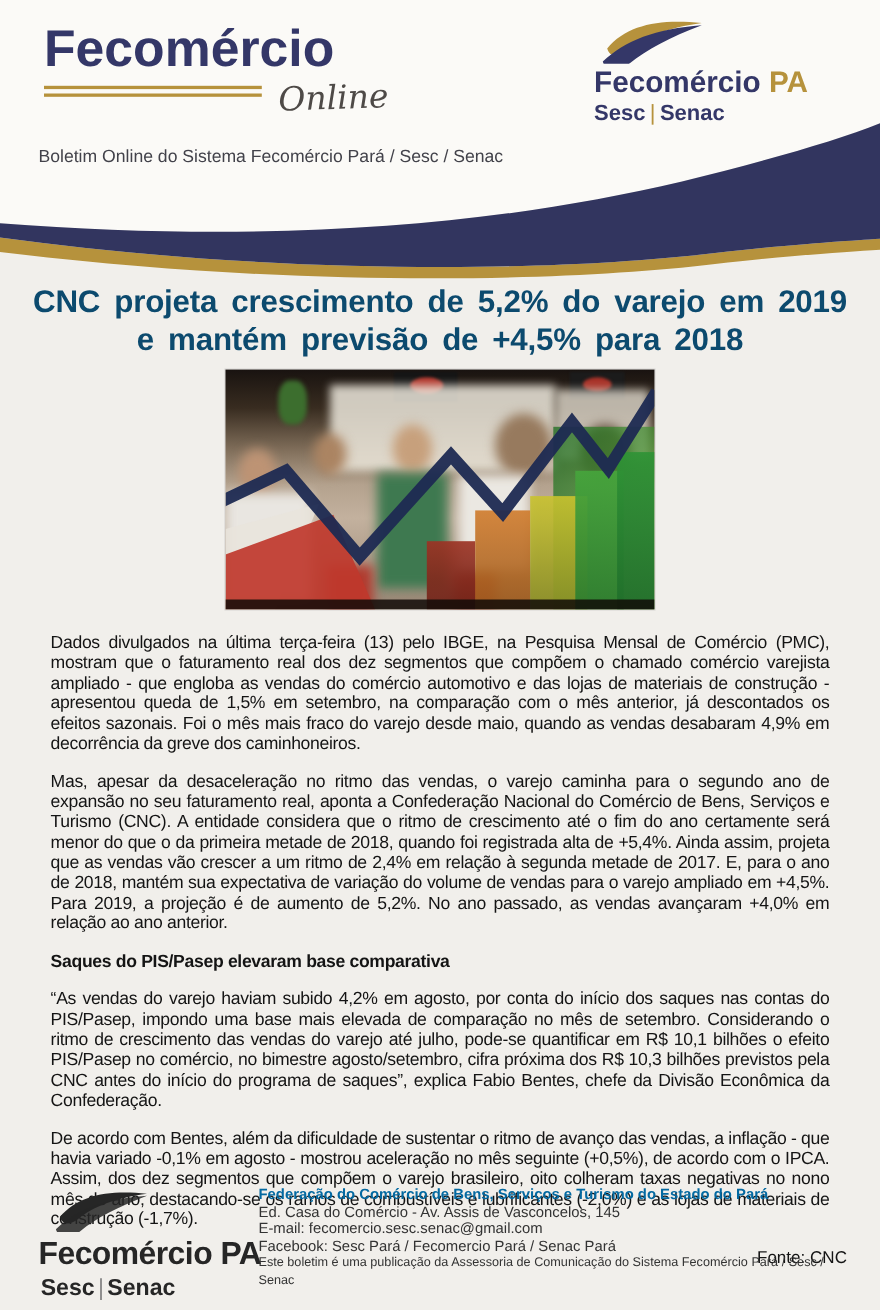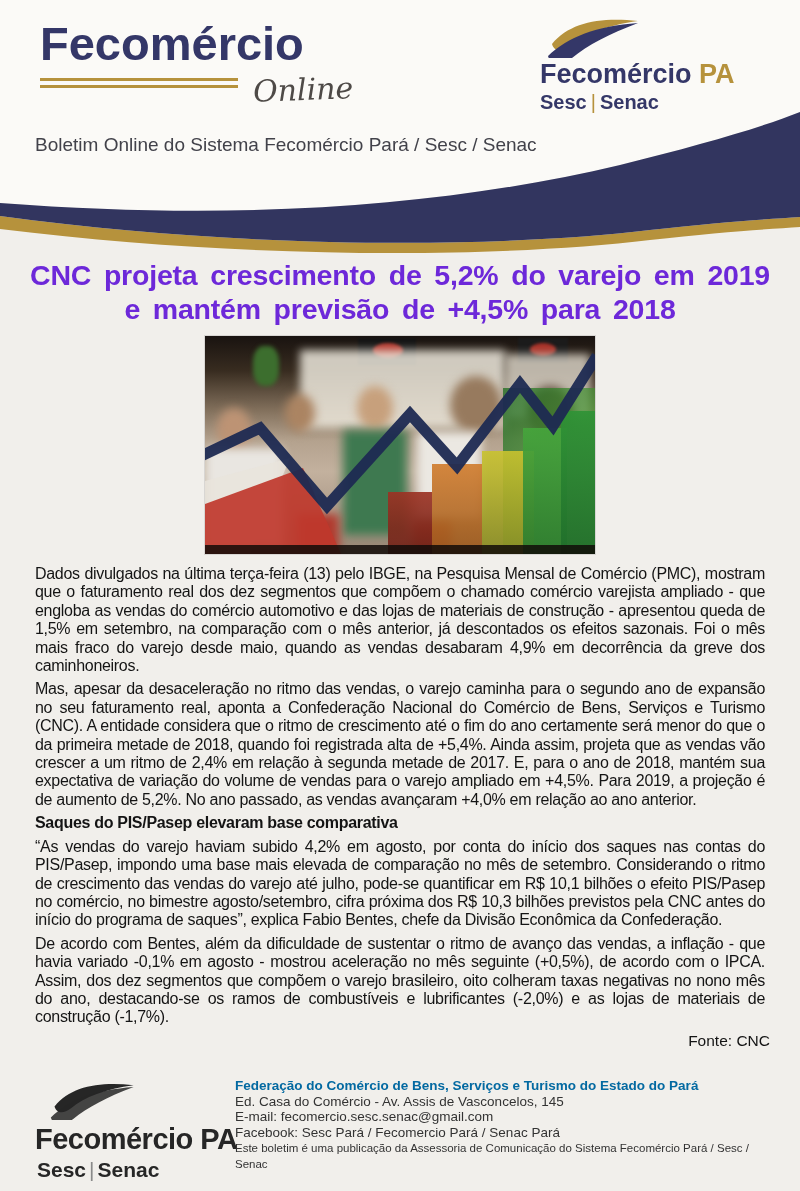--- a/index.html
+++ b/index.html
@@ -20,26 +20,26 @@
     font-family:"DejaVu Serif",serif;font-style:italic;
     font-size:30px;color:#4e4a47;transform:rotate(-2deg);
   }
   #brand-pa{left:540px;top:16px;width:250px;text-align:left;}
   #brand-pa .swoosh{margin-left:6px;}
   #brand-pa .line1{font-size:27px;font-weight:bold;line-height:1.05;margin-top:-2px;}
   #brand-pa .line1 .n{color:#343768;} #brand-pa .line1 .pa{color:#b6923c;}
   #brand-pa .line2{font-size:20px;font-weight:bold;color:#343768;margin-top:3px;}
   #brand-pa .line2 .div{color:#b6923c;font-weight:normal;padding:0 4px;}
   #meta{left:35px;top:134px;z-index:2;}
-  #meta .l1{font-size:19px;color:#42424a;}
+  #meta .l1{font-size:16px;color:#42424a;}
   #meta .l2{font-size:25px;color:#3a3a43;margin-top:5px;}
   
   #headline{
     position:absolute;left:30px;top:258px;width:740px;z-index:2;
-    font-size:28.5px;font-weight:bold;color:#6d28d9;line-height:1.2;
+    font-size:28.5px;font-weight:bold;color:#0c4a6e;line-height:1.2;
     text-align:justify;text-align-last:center;word-spacing:5px;letter-spacing:-0.2px;
   }
   
   #photo{
     position:absolute;left:205px;top:336px;width:390px;height:218px;z-index:2;
     overflow:hidden;box-shadow:0 0 0 1px rgba(0,0,0,.10);
     background:linear-gradient(180deg,#191310 0%,#382c20 16%,#82705c 34%,#b4a28e 48%,#c3b19e 62%,#978574 100%);
   }
   #photo .soft{position:absolute;filter:blur(5px);}
   #photo .shelf1{left:95px;top:14px;width:205px;height:78px;background:rgba(236,231,220,.85);filter:blur(4px);}
@@ -70,21 +70,21 @@
   #photo .b2{left:277px;width:52px;height:103px;background:linear-gradient(180deg,#c9c32e,#8a8f24);opacity:.9;}
   #photo .b3{left:318px;width:44px;height:126px;background:linear-gradient(180deg,#46a53c,#2c7c2e);opacity:.92;}
   #photo .b4{left:356px;width:34px;height:143px;background:linear-gradient(180deg,#2f9336,#1f6d2a);opacity:.92;}
   #photo .floor{position:absolute;left:0;bottom:0;width:100%;height:9px;background:rgba(18,12,8,.85);}
   #photo svg{position:absolute;left:0;top:0;}
   
   #body-text{
     position:absolute;left:30px;top:560px;width:740px;z-index:2;
     font-size:16px;line-height:18.4px;letter-spacing:-0.3px;text-align:justify;
   }
-  #body-text p{margin:5px;}
+  #body-text p{margin:16px;}
   #body-text .sub{font-weight:bold;}
   #source-line{text-align:right;margin-top:3px;font-size:15.5px;letter-spacing:0;}
   
   #footer{position:absolute;left:0;top:1072px;width:800px;z-index:2;}
   #footer-logo{position:absolute;left:35px;top:8px;width:195px;}
   #footer-logo .swoosh{margin-left:14px;}
   #footer-logo .line1{font-size:29px;font-weight:bold;color:#262626;letter-spacing:-0.5px;line-height:1.05;}
   #footer-logo .line2{font-size:21px;font-weight:bold;color:#262626;margin-top:4px;margin-left:2px;}
   #footer-logo .line2 .div{color:#8a8a8a;font-weight:normal;padding:0 3px;}
   #footer-info{position:absolute;left:235px;top:6px;width:545px;font-size:13.5px;line-height:15.6px;color:#333;}

